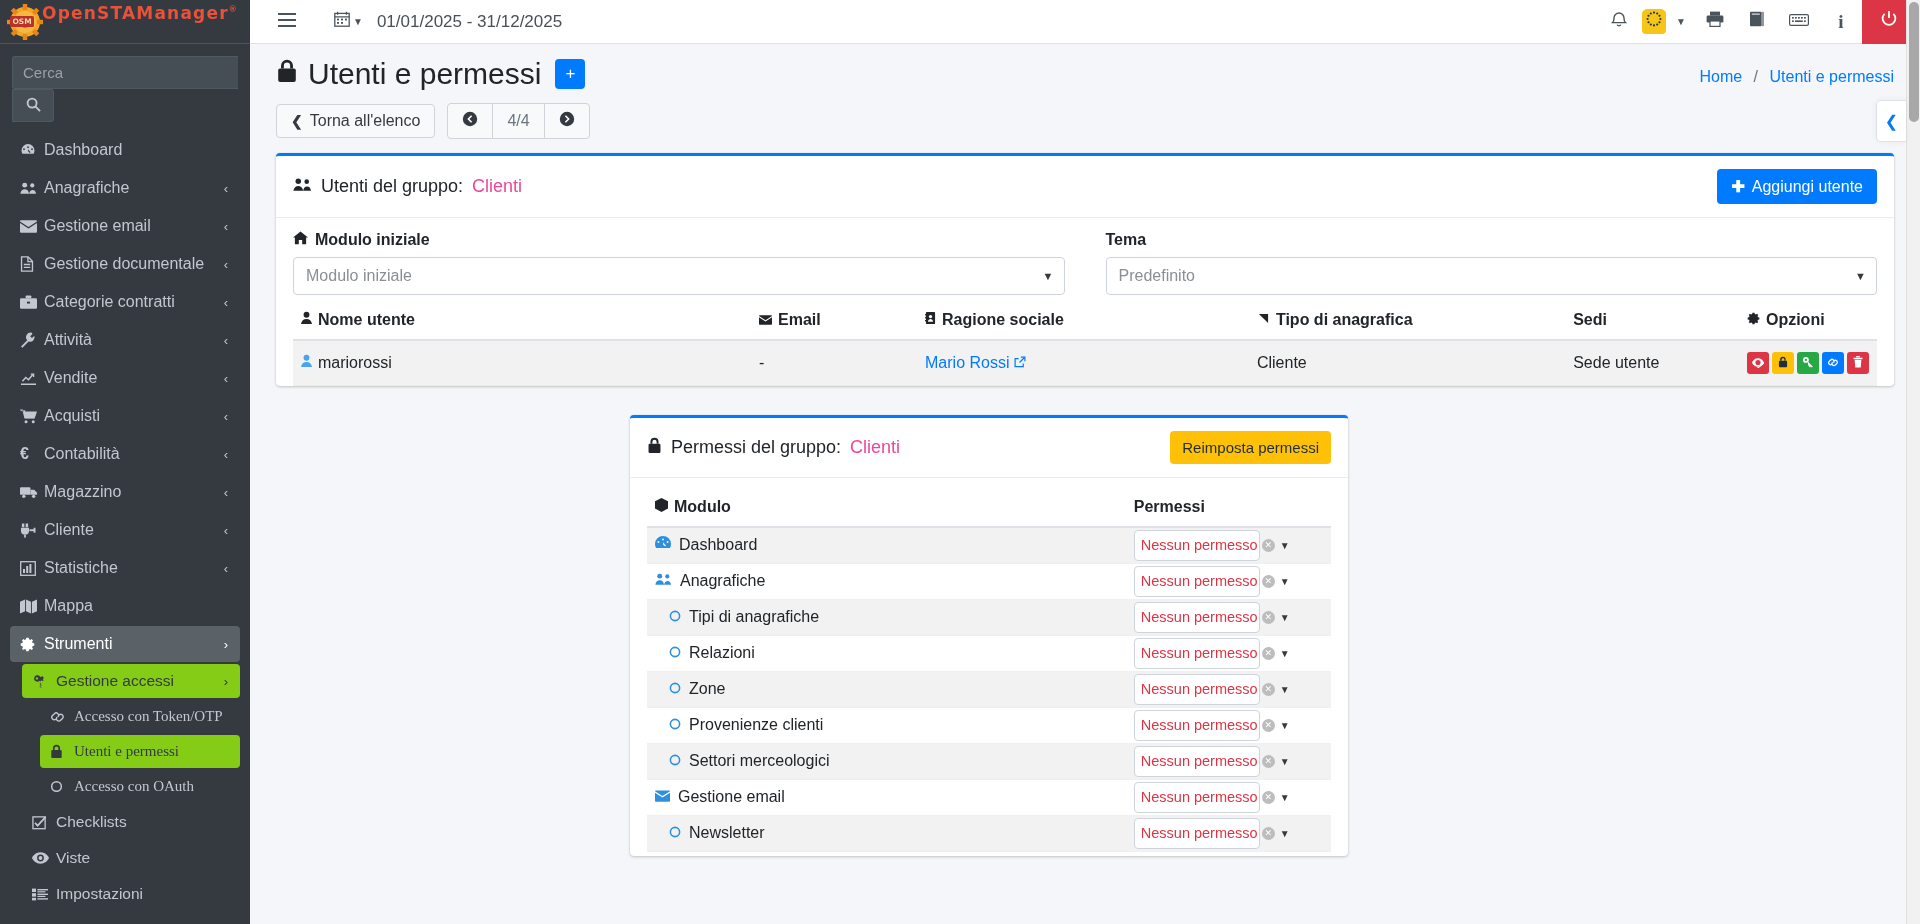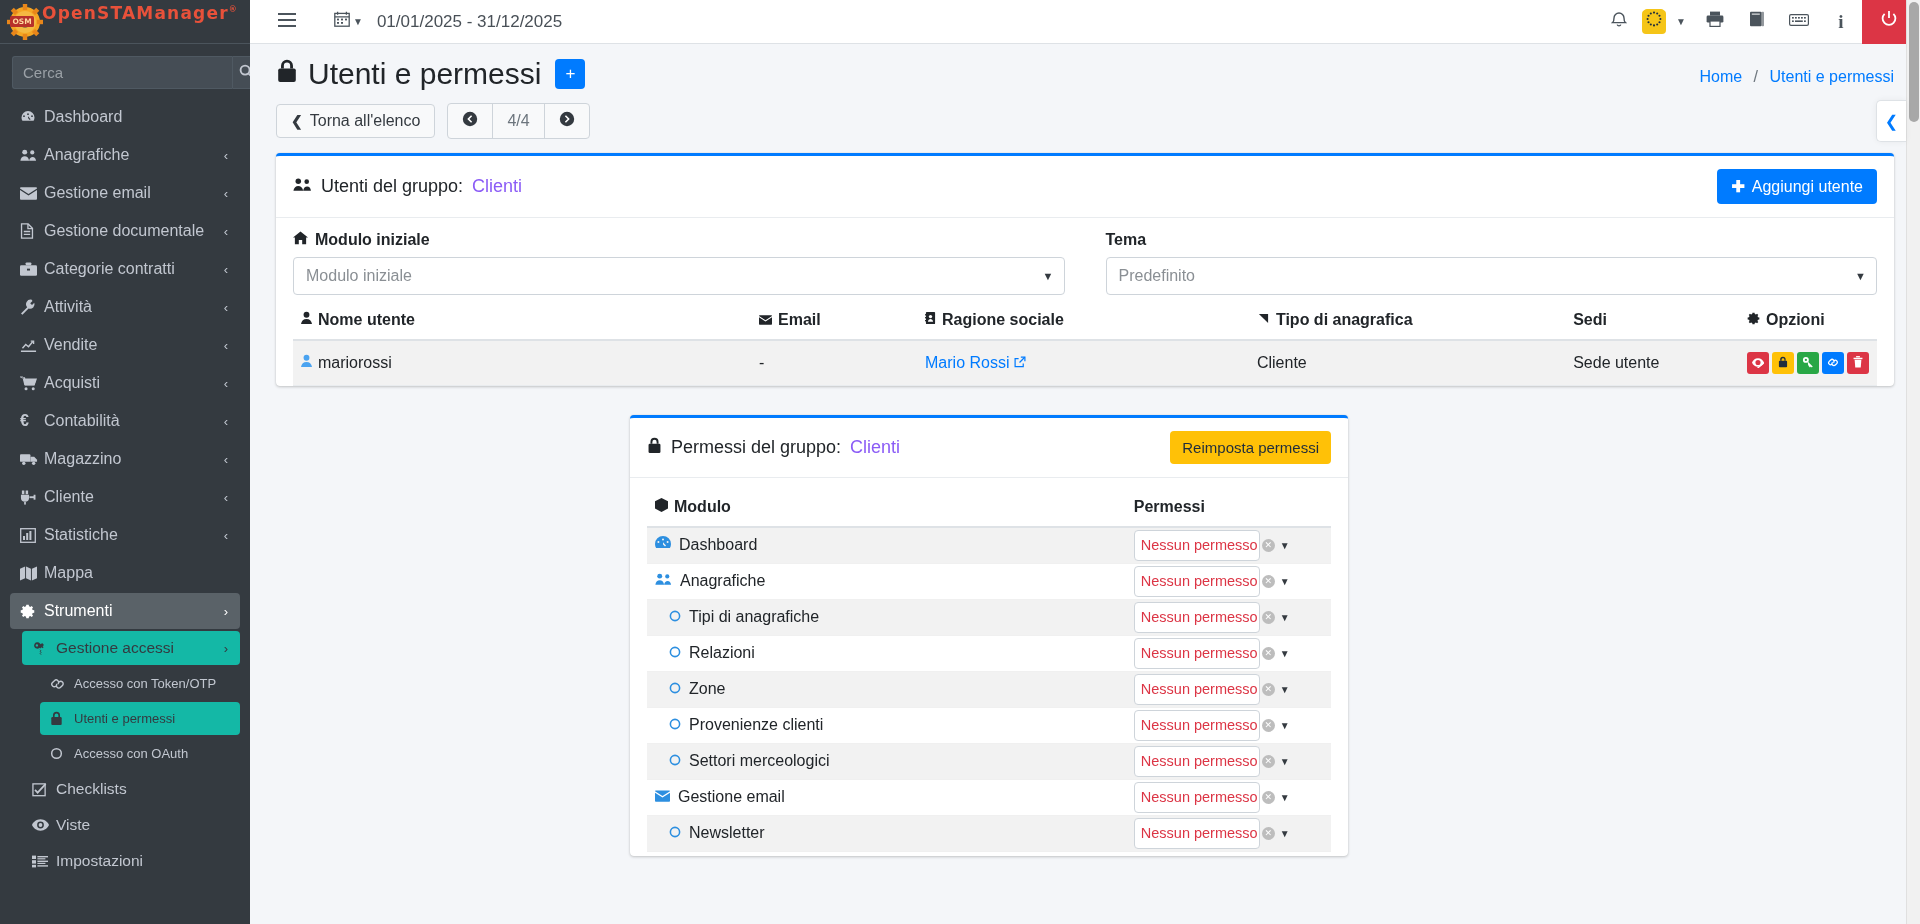--- a/index.html
+++ b/index.html
@@ -61,20 +61,21 @@
     box-shadow: 0 0 2px rgba(0,0,0,.4);
     overflow: hidden;
     flex: 0 0 33px;
   }
   .avatar svg { display:block; }
   .user-name { font-size: 16px; color: #c2c7d0; }
 
   .search-wrap {
     display: flex;
     margin: 12px 12px 10px 12px;
+    flex-direction: column;
   }
   .search-input {
     flex: 1 1 auto;
     height: 33px;
     background: #454d55;
     border: 1px solid #4f5962;
     border-right: 0;
     color: #fff;
     font-size: 15px;
     padding: 0 10px;
@@ -117,26 +118,26 @@
   }
   .nav-item.active {
     background: #5a6268;
     color: #fff;
     font-weight: normal;
   }
   .nav-item.active .ic, .nav-item.active .chev { color: #fff; }
   .nav-sub { padding-left: 12px; }
   .nav-sub .nav-item { font-size: 15.5px; height: 34px; }
   .nav-item.light {
-    background: #14b8a6;
+    background: #84cc16;
     color: #343a40;
   }
   .nav-item.light .ic, .nav-item.light .chev { color: #343a40; }
   .nav-sub2 { padding-left: 18px; }
-  .nav-sub2 .nav-item { font-size: 13px; height: 33px; }
+  .nav-sub2 .nav-item { font-size: 15px; height: 33px; font-family: Liberation Serif, serif; }
 
   
   #main {
     position: absolute; left: 250px; top: 0;
     width: 1670px; height: 924px;
     background: #f4f6f9;
     overflow: hidden;
   }
   .topbar {
     height: 44px;
@@ -273,21 +274,21 @@
   .card-header {
     padding: 13px 17px;
     display: flex; align-items: center;
     border-bottom: 1px solid #e9ecef;
     min-height: 50px;
   }
   .card-title {
     font-size: 18px; color: #212529;
     display: flex; align-items: center; gap: 9px;
   }
-  .card-title .lnk { color: #8b5cf6; cursor: pointer; text-align: center; }
+  .card-title .lnk { color: #ec4899; cursor: pointer; text-align: center; }
   .card-body { padding: 13px 17px 0 17px; }
 
   .btn-primary-sm {
     margin-left: auto;
     background: #007bff; color: #fff;
     border: none; border-radius: 4px;
     font-size: 16px; padding: 8px 14px;
     cursor: pointer;
     display: flex; align-items: center; gap: 7px;
     white-space: nowrap;

